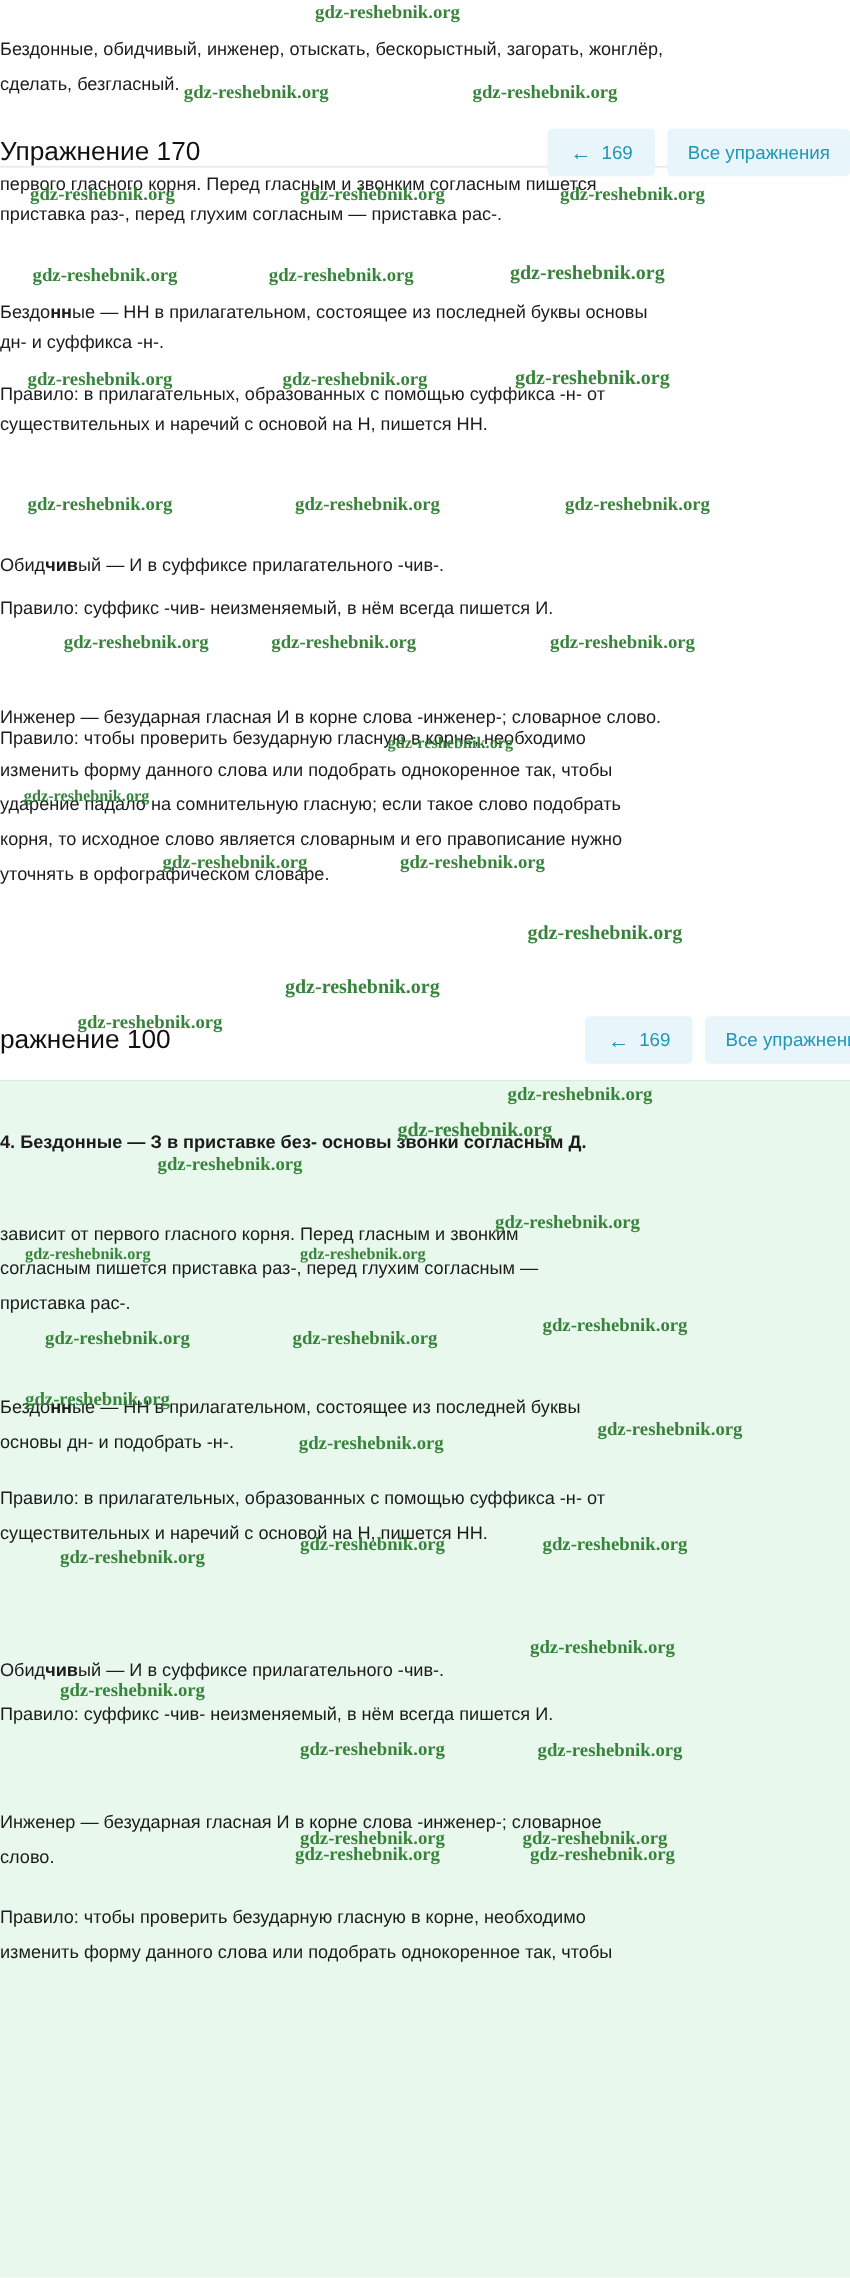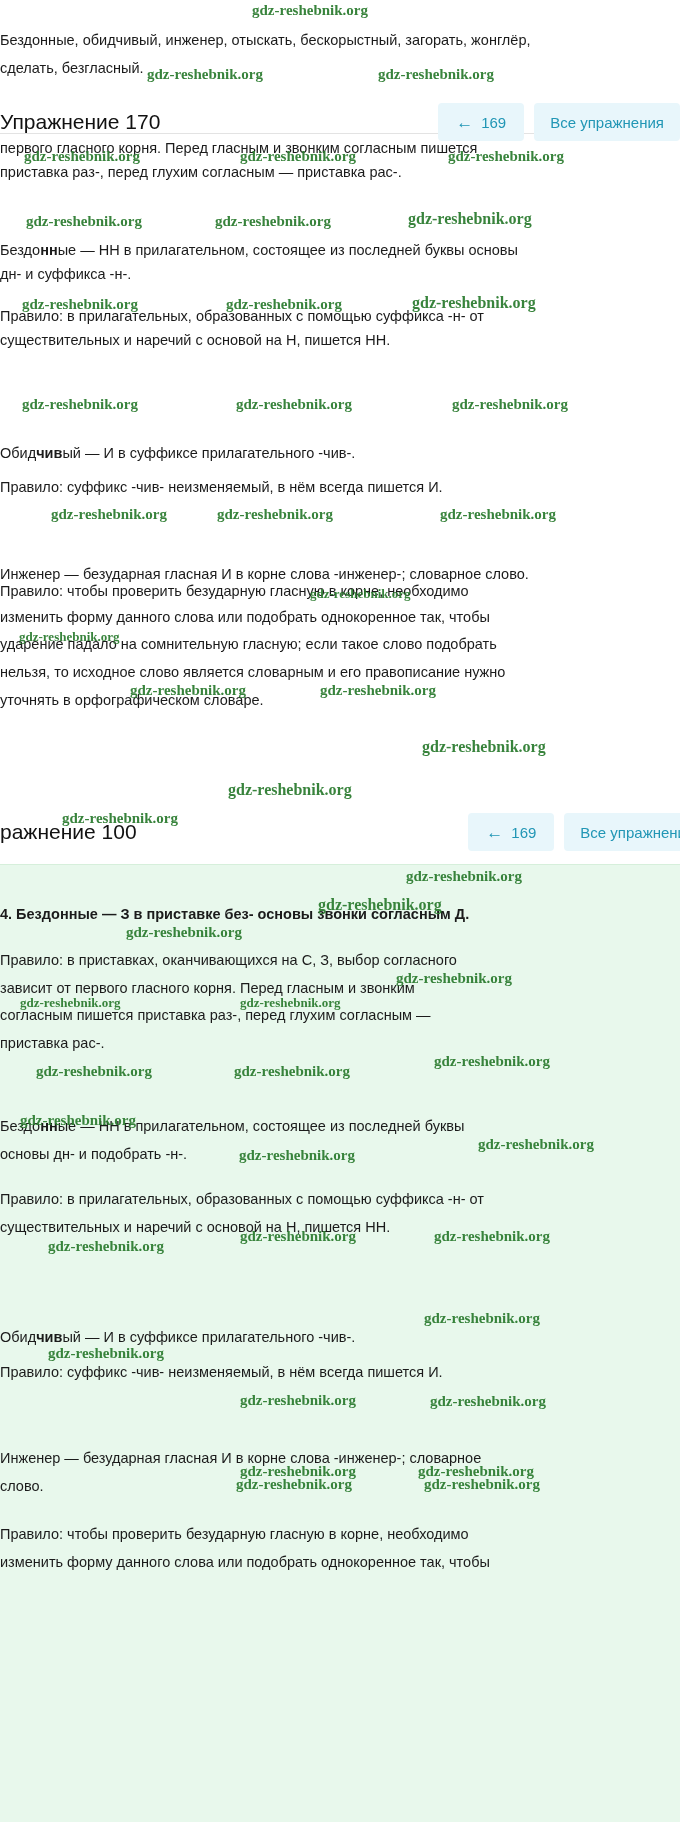--- a/index.html
+++ b/index.html
@@ -157,21 +157,21 @@
   <div class="txt" style="left:0px; top:443px; width:660px;">
     <span>Обид</span><b>чив</b><span>ый — И в суффиксе прилагательного -чив-.</span>
   </div>
   <div class="txt" style="left:0px; top:477px; width:660px;">Правило: суффикс -чив- неизменяемый, в нём всегда пишется И.</div>
 
   <div class="txt" style="left:0px; top:564px; width:670px;">Инженер — безударная гласная И в корне слова -инженер-; словарное слово.</div>
 
   <div class="txt" style="left:0px; top:581px; width:660px;">Правило: чтобы проверить безударную гласную в корне, необходимо</div>
   <div class="txt" style="left:0px; top:607px; width:660px;">изменить форму данного слова или подобрать однокоренное так, чтобы</div>
   <div class="txt" style="left:0px; top:634px; width:660px;">ударение падало на сомнительную гласную; если такое слово подобрать</div>
-  <div class="txt" style="left:0px; top:662px; width:670px;">нельзя, то исходное слово является словарным и его правописание нужно</div>
+  <div class="txt" style="left:0px; top:662px; width:670px;">корня, то исходное слово является словарным и его правописание нужно</div>
   <div class="txt" style="left:0px; top:690px; width:660px;">уточнять в орфографическом словаре.</div>
 
   <div class="ex-header" style="top:808px;">
     <div class="ex-title">ражнение 100</div>
     <div class="ex-nav" style="margin-right:-22px;">
       <button class="nav-btn">
         <span class="arrow">←</span>
         <span>169</span>
       </button>
       <button class="nav-btn wide">
@@ -179,21 +179,20 @@
       </button>
     </div>
   </div>
 
   <div class="answer-panel" style="top:864px; height:958px;"></div>
 
   <div class="answer-txt" style="left:0px; top:904px; width:660px; font-weight:bold;">
     <span style="font-weight:bold;">4. Бе</span><span style="font-weight:bold;">з</span><span style="font-weight:bold;">донные — З в приставке без- основы звонки согласным Д.</span>
   </div>
 
-  <div class="answer-txt" style="left:0px; top:950px; width:660px;">Правило: в приставках, оканчивающихся на С, З, выбор согласного</div>
   <div class="answer-txt" style="left:0px; top:978px; width:660px;">зависит от первого гласного корня. Перед гласным и звонким</div>
   <div class="answer-txt" style="left:0px; top:1005px; width:660px;">согласным пишется приставка раз-, перед глухим согласным —</div>
   <div class="answer-txt" style="left:0px; top:1033px; width:660px;">приставка рас-.</div>
 
   <div class="answer-txt" style="left:0px; top:1116px; width:660px;">
     <span>Бездо</span><b>нн</b><span>ые — НН в прилагательном, состоящее из последней буквы</span>
   </div>
   <div class="answer-txt" style="left:0px; top:1144px; width:660px;">основы дн- и подобрать -н-.</div>
 
   <div class="answer-txt" style="left:0px; top:1189px; width:670px;">Правило: в прилагательных, образованных с помощью суффикса -н- от</div>

